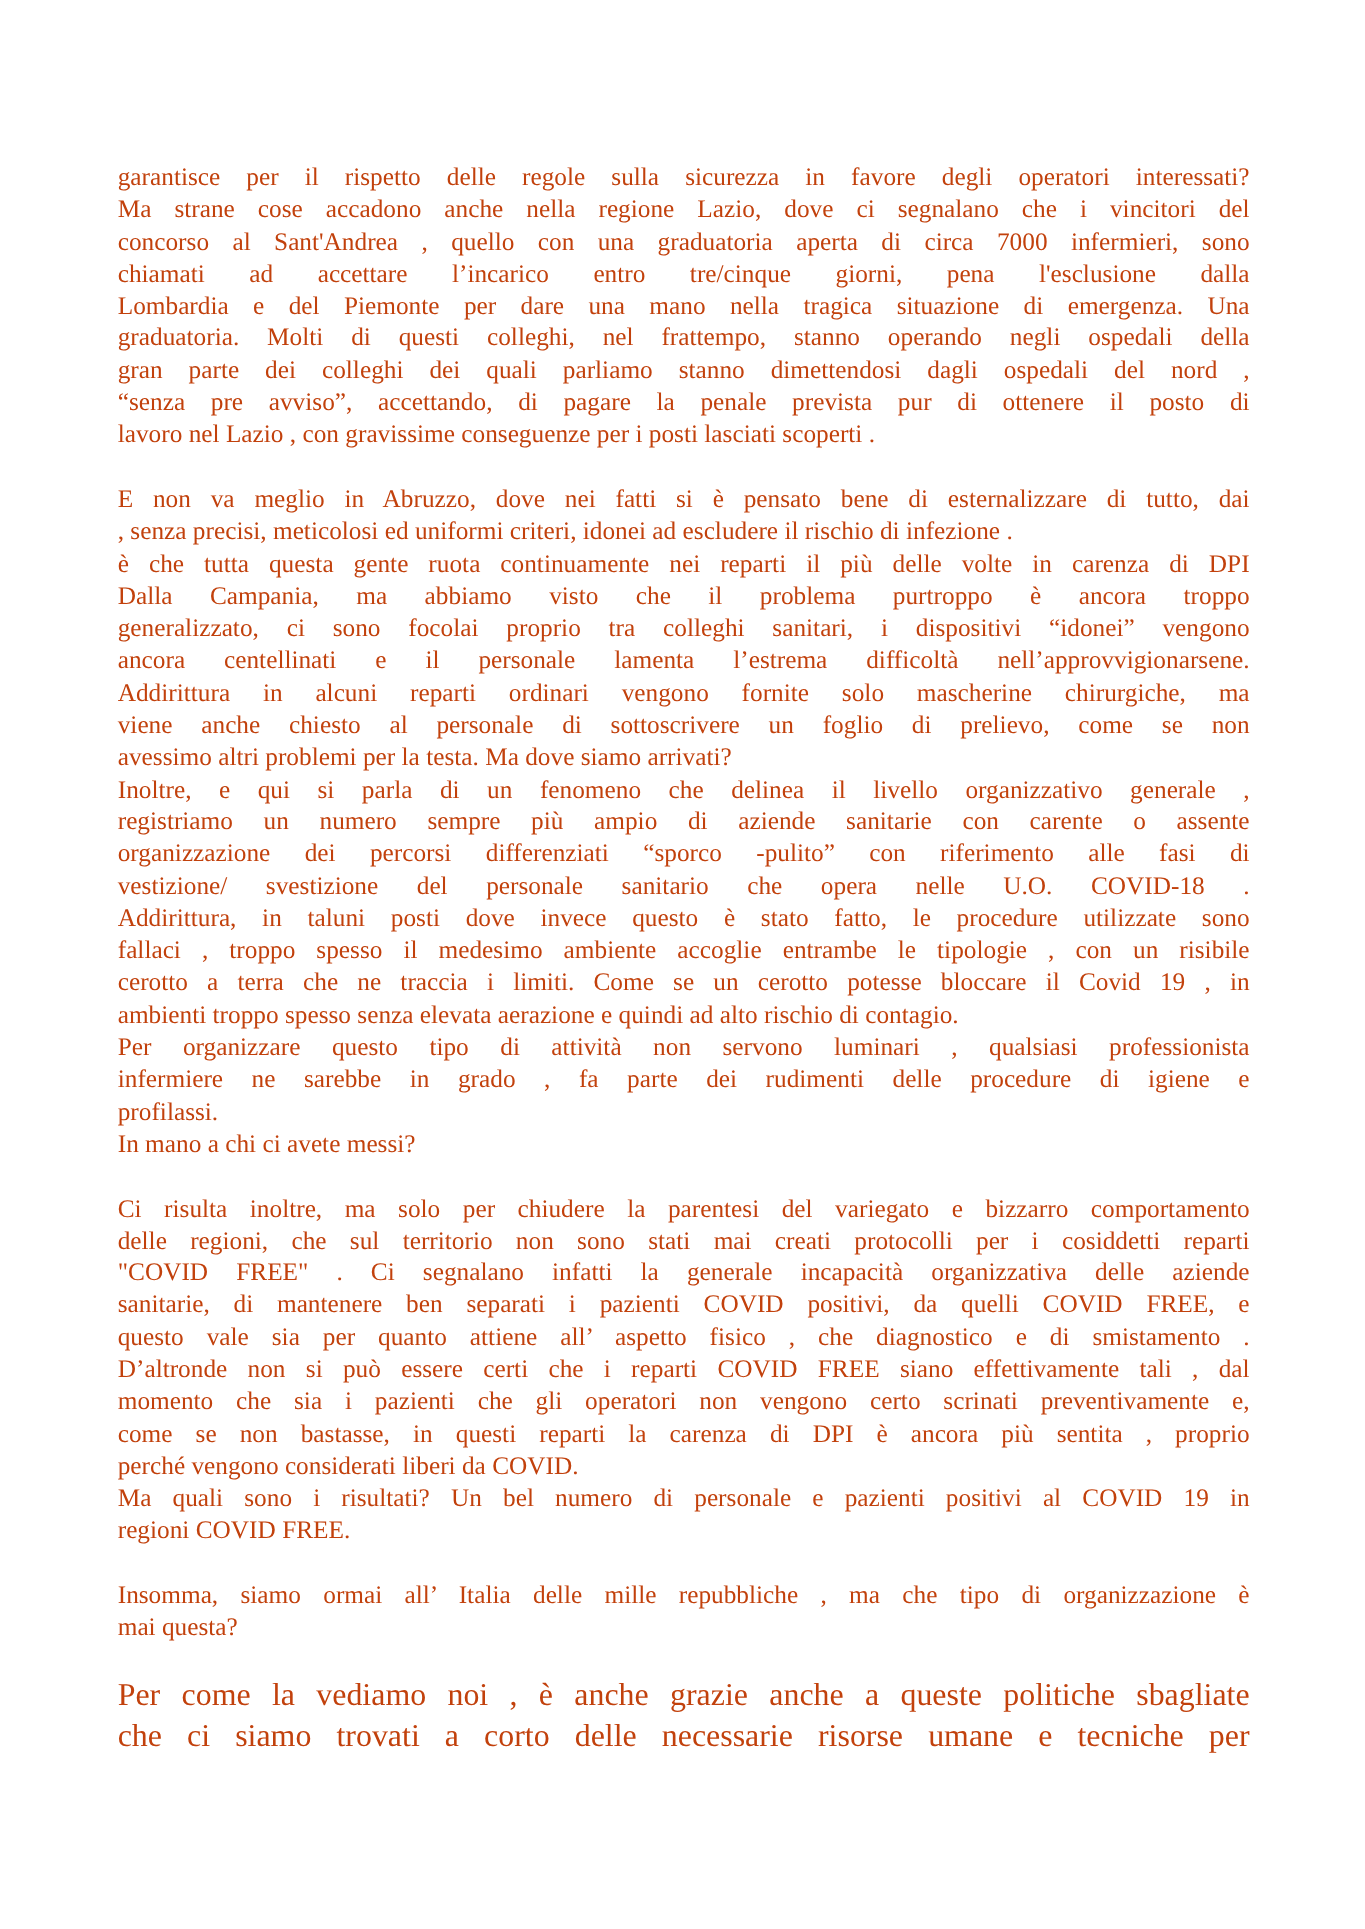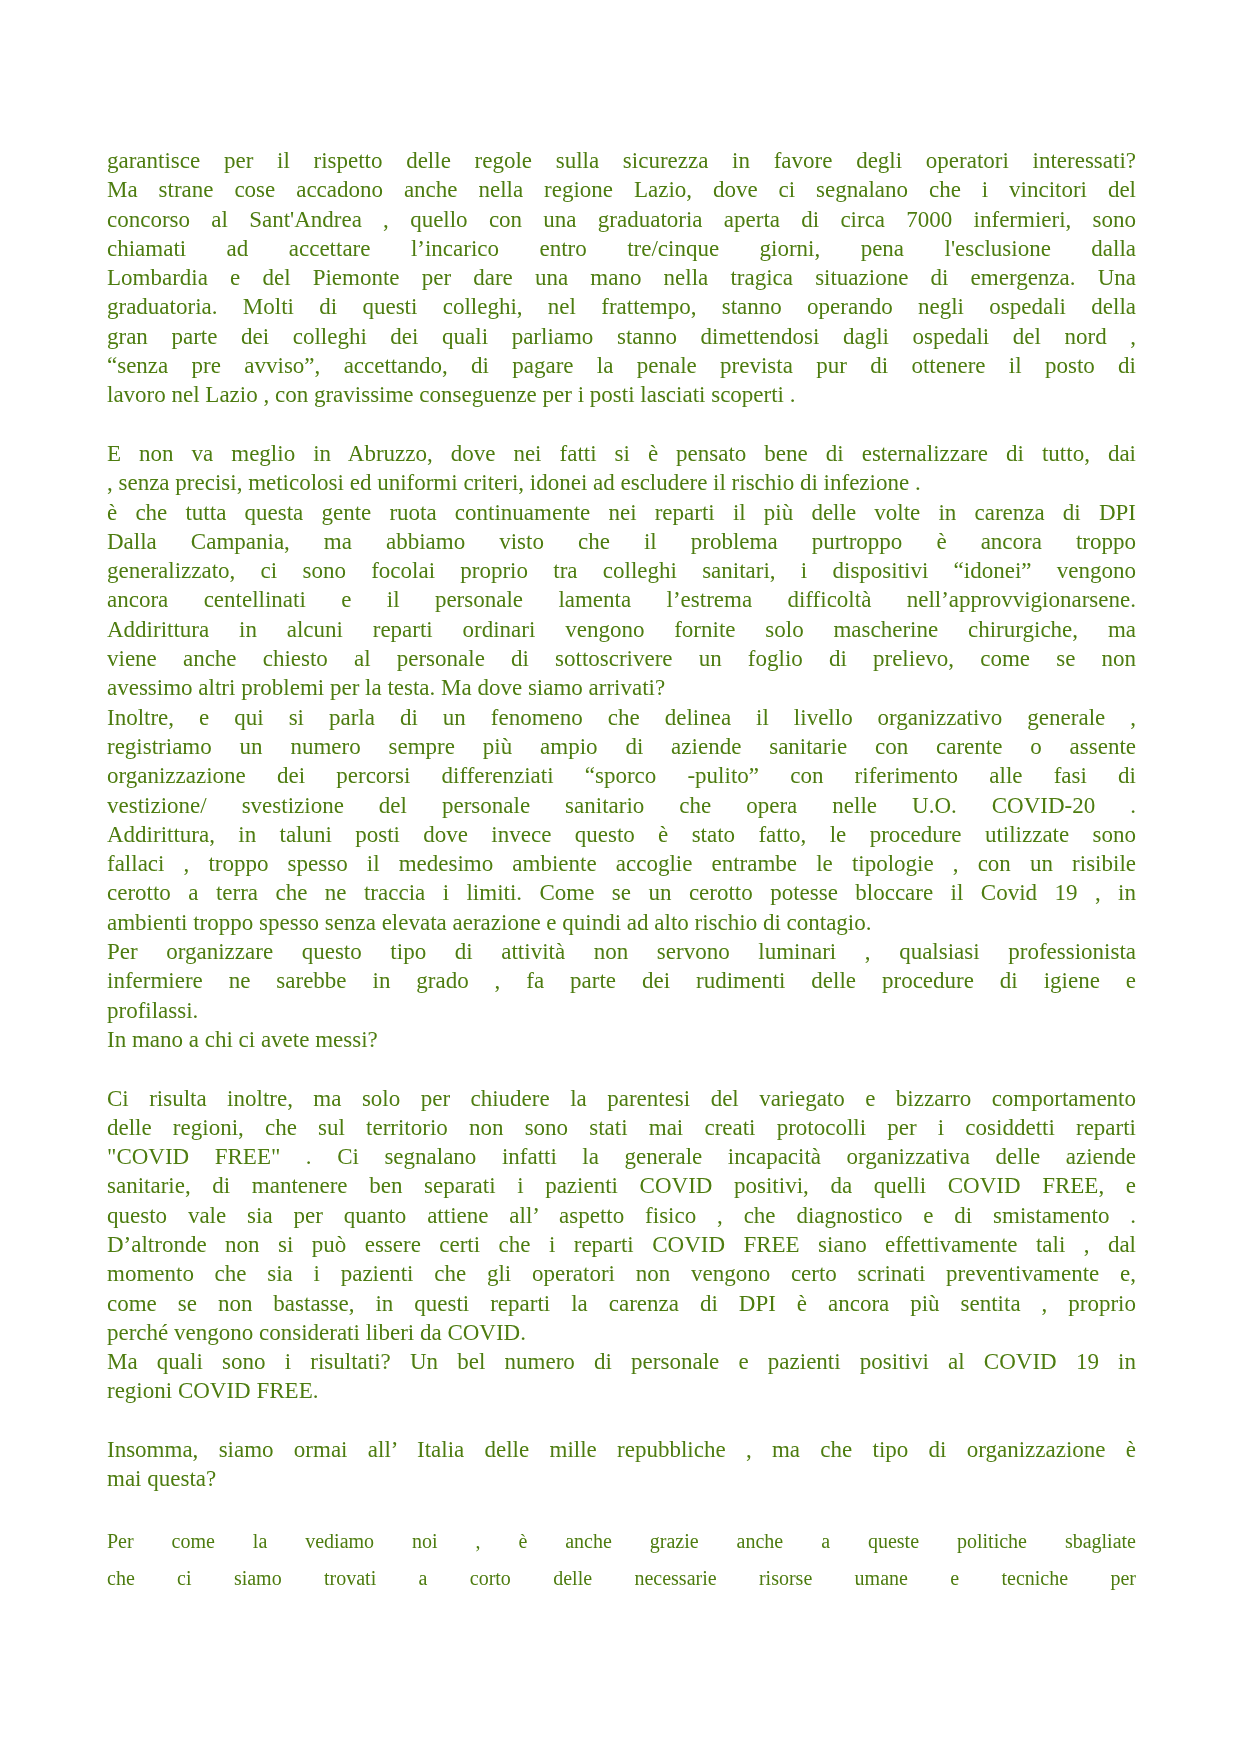--- a/index.html
+++ b/index.html
@@ -5,21 +5,21 @@
   html, body {
     margin: 0;
     padding: 0;
     background: #ffffff;
   }
   .page {
     position: relative;
     width: 1241px;
     height: 1754px;
     background: #ffffff;
-    color: #4d7c0f;
+    color: #c2410c;
     box-sizing: border-box;
     padding: 146px 105px 0 107px;
     font-family: "Liberation Serif", serif;
     font-size: 23px;
     line-height: 29.3px;
     overflow: hidden;
   }
   .block { margin: 0; }
   .line {
     text-align: justify;
@@ -28,21 +28,21 @@
   .line.fill {
     text-align: justify;
     text-align-last: justify;
   }
   .spacer {
     height: 29.3px;
   }
   .bold { font-weight: 400; }
   .block.emphasis {
     font-weight: 700;
-    font-size: 20px;
+    font-size: 29px;
     line-height: 37px;
   }
 </style>
 </head>
 <body>
 
 <div class="page">
   <div id="doc-content">
       <div class="block">
         <div class="line fill"><span>garantisce per il rispetto delle regole sulla sicurezza in favore degli operatori interessati?</span></div>
@@ -66,21 +66,21 @@
         <div class="line fill"><span>generalizzato, ci sono focolai proprio tra colleghi sanitari, i dispositivi “idonei” vengono</span></div>
         <div class="line fill"><span>ancora centellinati e il personale lamenta l’estrema difficoltà nell’approvvigionarsene.</span></div>
         <div class="line fill"><span>Addirittura in alcuni reparti ordinari vengono fornite solo mascherine chirurgiche, ma</span></div>
         <div class="line fill"><span>viene anche chiesto al personale di sottoscrivere un foglio di prelievo, come se non</span></div>
         <div class="line"><span>avessimo altri problemi per la testa. Ma dove siamo arrivati?</span></div>
       </div>
       <div class="block">
         <div class="line fill"><span>Inoltre, e qui si parla di un fenomeno che delinea il livello organizzativo generale ,</span></div>
         <div class="line fill"><span>registriamo un numero sempre più ampio di aziende sanitarie con  carente o assente</span></div>
         <div class="line fill"><span>organizzazione dei percorsi differenziati “sporco -pulito”  con riferimento alle fasi di</span></div>
-        <div class="line fill"><span>vestizione/ svestizione del personale sanitario che opera nelle U.O. COVID-20 .</span></div>
+        <div class="line fill"><span>vestizione/ svestizione del personale sanitario che opera nelle U.O. COVID-18 .</span></div>
         <div class="line fill"><span>Addirittura, in taluni posti dove invece questo è stato fatto, le procedure utilizzate sono</span></div>
         <div class="line fill"><span>fallaci , troppo spesso il medesimo ambiente accoglie entrambe le tipologie , con un risibile</span></div>
         <div class="line fill"><span>cerotto a terra che ne traccia i limiti. Come se un cerotto potesse bloccare il Covid 19 , in</span></div>
         <div class="line"><span>ambienti troppo spesso senza elevata aerazione e quindi ad alto rischio di contagio.</span></div>
       </div>
       <div class="block">
         <div class="line fill"><span>Per organizzare questo tipo di attività non servono luminari , qualsiasi professionista</span></div>
         <div class="line fill"><span>infermiere ne sarebbe in grado , fa parte dei rudimenti delle procedure di igiene e</span></div>
         <div class="line"><span>profilassi.</span></div>
       </div>

